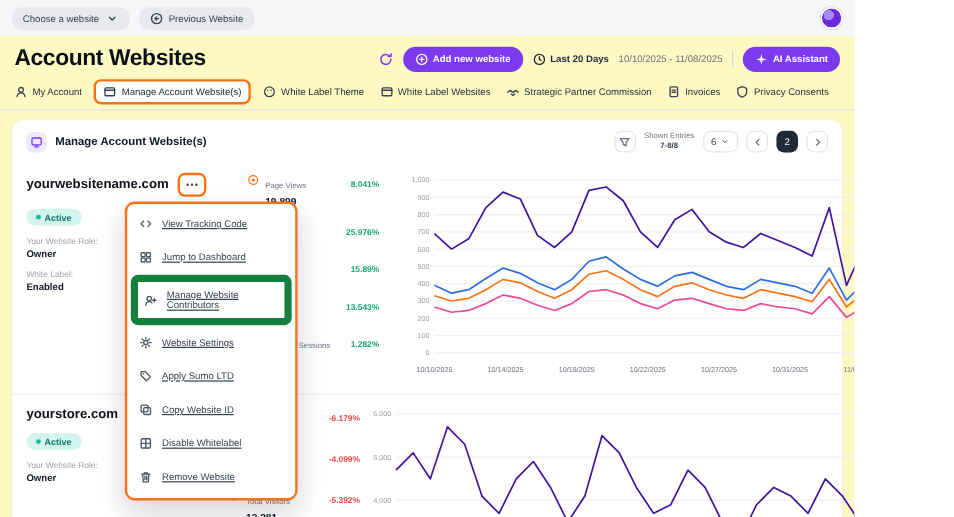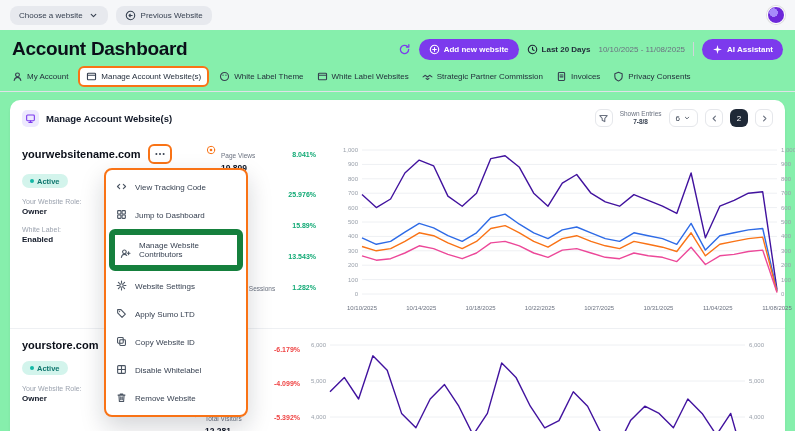--- a/index.html
+++ b/index.html
@@ -1,17 +1,17 @@
 <!DOCTYPE html>
 <html><head>
 <meta charset="utf-8">
 <style>
   * { margin:0; padding:0; box-sizing:border-box; }
   body { font-family:"Liberation Sans","DejaVu Sans",sans-serif; background:#fff; }
-  .screen { position:relative; width:795px; height:431px; background:#86efac; overflow:hidden; color:#111827; }
+  .screen { position:relative; width:712px; height:431px; background:#fef9c3; overflow:hidden; color:#111827; }
   [data-interactable="true"] { cursor:pointer; }
 
   
   .topbar { height:30px; background:#f6f7f9; display:flex; align-items:center; gap:8px; padding:0 10px; }
   .pill { background:#e7e9ee; border-radius:8px; height:19px; display:flex; align-items:center; gap:5px; padding:0 9px; font-size:8px; color:#374151; border:none; }
   .avatar { margin-left:auto; width:18px; height:18px; border-radius:50%; background:radial-gradient(circle at 35% 35%, #a78bfa 0 28%, #6d28d9 30%); border:1.5px solid #fff; box-shadow:0 0 0 1px #ddd; }
 
   
   .page-header { display:flex; align-items:center; padding:8px 12px 4px; }
   .title { font-size:19px; font-weight:bold; letter-spacing:-.3px; color:#0b0f19; }
@@ -60,21 +60,21 @@
   .stat-label { font-size:6.5px; color:#6b7280; white-space:nowrap; }
   .stat-value { font-size:8.5px; font-weight:bold; margin-top:1px; }
   .stat-delta { position:absolute; right:0; top:7px; font-size:7px; font-weight:bold; }
   .stat-delta[data-dir="pos"] { color:#10a974; }
   .stat-delta[data-dir="neg"] { color:#ef4444; }
 
   .site-chart { flex:1; min-width:0; padding-top:2px; }
 
   
   .menu { position:absolute; left:104px; top:168px; width:144px; background:#fff; border:2px solid #f97316; border-radius:8px; box-shadow:0 10px 24px rgba(16,24,40,.18); padding:3px; z-index:20; }
-  .menu-item { display:flex; align-items:flex-end; gap:8px; padding:8px 7px; font-size:8px; color:#374151; border-radius:6px; margin-bottom:1px; }
+  .menu-item { display:flex; align-items:center; gap:8px; padding:8px 7px; font-size:8px; color:#374151; border-radius:6px; margin-bottom:1px;text-decoration:underline; }
   .menu-item .ic { color:#4b5563; flex-shrink:0; }
   .menu-item.highlight { border:6px solid #15803d; padding:6px 5px; }
 
   .ic { display:inline-flex; align-items:center; justify-content:center; }
   .ic svg { display:block; }
 </style>
 </head>
 <body>
 
 <div class="screen" data-interactable="false">
@@ -94,21 +94,21 @@
             <circle cx="6" cy="6" r="4.6"></circle>
             <path d="M7.8 6H4.4M5.8 4.6 4.4 6l1.4 1.4"></path>
           </svg>
         </span>
       <span data-interactable="false">Previous Website</span>
     </div>
     <div class="avatar" data-interactable="true"></div>
   </header>
 
   <div class="page-header" data-interactable="false">
-    <h1 class="title" data-interactable="false">Account Dashboard</h1>
+    <h1 class="title" data-interactable="false">Account Websites</h1>
     <div class="header-right" data-interactable="false">
       <span class="ic refresh" data-interactable="true">
           <svg viewBox="0 0 12 12" width="13" height="13" fill="none" stroke="currentColor" stroke-width="1.2" stroke-linecap="round" stroke-linejoin="round">
             <path d="M9.8 6a3.8 3.8 0 1 1-1.1-2.7"></path>
             <path d="M10 1.6v2.2H7.8"></path>
           </svg>
         </span>
       <button class="btn-primary" data-interactable="true">
         <span class="ic" data-interactable="false">
             <svg viewBox="0 0 12 12" width="11" height="11" fill="none" stroke="currentColor" stroke-width="1.2" stroke-linecap="round" stroke-linejoin="round">

